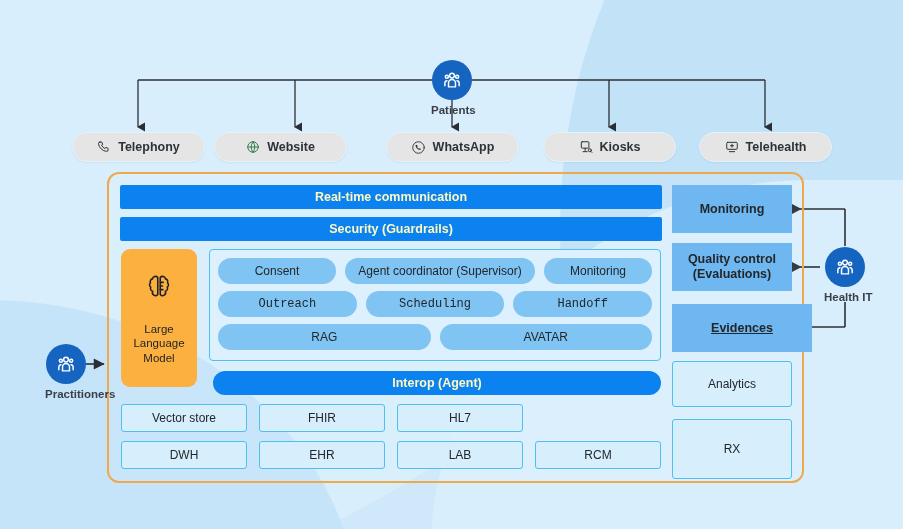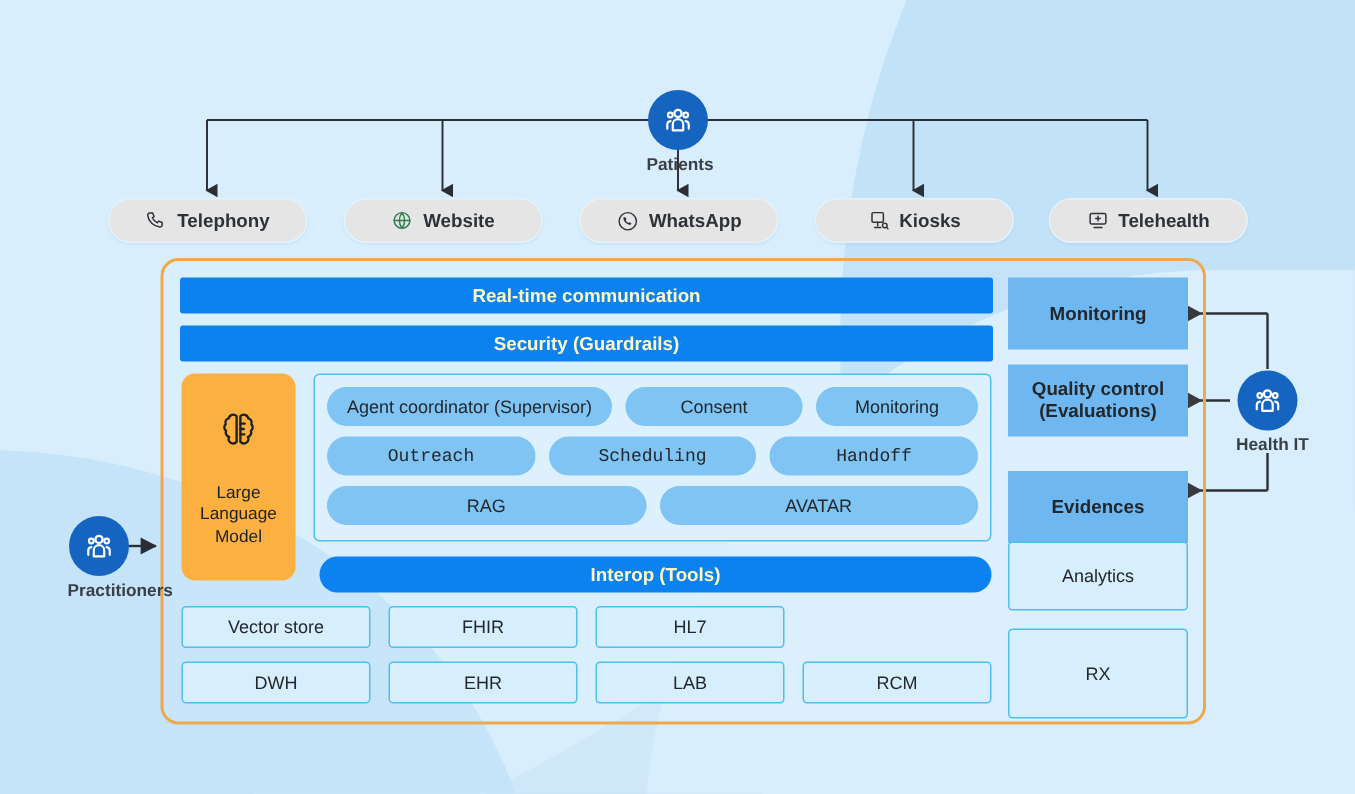--- a/index.html
+++ b/index.html
@@ -166,21 +166,21 @@
 
   <div class="channel" style="left:72px; top:132px; width:133px;">
     <span class="ic">
       <svg width="14" height="14" viewBox="0 0 24 24" fill="none" stroke="#2d3238" stroke-width="1.7" stroke-linecap="round" stroke-linejoin="round">
         <path d="M5 3.5h3.2l1.6 4-2 1.4a12 12 0 0 0 5.8 5.8l1.4-2 4 1.6V17a2.5 2.5 0 0 1-2.7 2.5A15.5 15.5 0 0 1 2.5 6.2 2.5 2.5 0 0 1 5 3.5z"></path>
       </svg>
     </span>
     <span>Telephony</span>
   </div>
 
-  <div class="channel" style="left:229px; top:132px; width:133px;">
+  <div class="channel" style="left:214px; top:132px; width:133px;">
     <span class="ic">
       <svg width="14" height="14" viewBox="0 0 24 24" fill="none" stroke="#2f7d4f" stroke-width="1.7" stroke-linecap="round" stroke-linejoin="round">
         <circle cx="12" cy="12" r="9"></circle>
         <path d="M3 12h18M12 3a15 15 0 0 1 0 18M12 3a15 15 0 0 0 0 18"></path>
       </svg>
     </span>
     <span>Website</span>
   </div>
 
   <div class="channel" style="left:386px; top:132px; width:133px;">
@@ -233,26 +233,26 @@
     </svg>
     <div class="llm-text">
       <div>Large</div>
       <div>Language</div>
       <div>Model</div>
     </div>
   </div>
 
   <div id="capbox">
     <div class="caprow" style="top:8px;">
+      <div class="cap" style="flex:0 0 118px;">
+        <span>Consent</span>
+      </div>
       <div class="cap" style="flex:0 0 190px;">
         <span>Agent coordinator (Supervisor)</span>
       </div>
-      <div class="cap" style="flex:0 0 118px;">
-        <span>Consent</span>
-      </div>
       <div class="cap" style="flex:1 1 auto;">
         <span>Monitoring</span>
       </div>
     </div>
     <div class="caprow" style="top:41px;font-family:Liberation Mono, monospace;">
       <div class="cap" style="flex:1 1 0;">
         <span>Outreach</span>
       </div>
       <div class="cap" style="flex:1 1 0;">
         <span>Scheduling</span>
@@ -265,21 +265,21 @@
       <div class="cap" style="flex:1 1 0;">
         <span>RAG</span>
       </div>
       <div class="cap" style="flex:1 1 0;">
         <span>AVATAR</span>
       </div>
     </div>
   </div>
 
   <div class="bar pill" style="left:213px; top:371px; width:448px; height:24px;">
-    <span>Interop (Tools)</span>
+    <span>Interop (Agent)</span>
   </div>
 
   <div class="tile" style="left:121px; top:404px; width:126px; height:28px;">
     <span>Vector store</span>
   </div>
   <div class="tile" style="left:259px; top:404px; width:126px; height:28px;">
     <span>FHIR</span>
   </div>
   <div class="tile" style="left:397px; top:404px; width:126px; height:28px;">
     <span>HL7</span>
@@ -298,21 +298,21 @@
     <span>RCM</span>
   </div>
 
   <div class="rbox" style="left:672px; top:185px; width:120px; height:48px;">
     <span>Monitoring</span>
   </div>
   <div class="rbox" style="left:672px; top:243px; width:120px; height:48px; flex-direction:column;">
     <span>Quality control</span>
     <span>(Evaluations)</span>
   </div>
-  <div class="rbox" style="left:672px; top:314px; width:120px; height:48px;">
+  <div class="rbox" style="left:672px; top:304px; width:140px; height:48px;text-decoration:underline;">
     <span>Evidences</span>
   </div>
 
   <div class="tile" style="left:672px; top:361px; width:120px; height:46px;">
     <span>Analytics</span>
   </div>
   <div class="tile" style="left:672px; top:419px; width:120px; height:60px;">
     <span>RX</span>
   </div>
 

